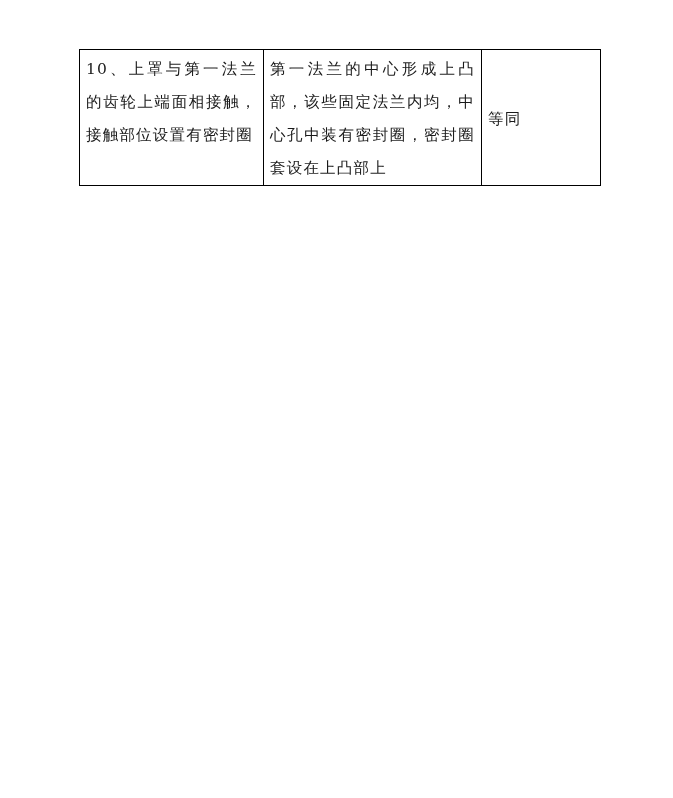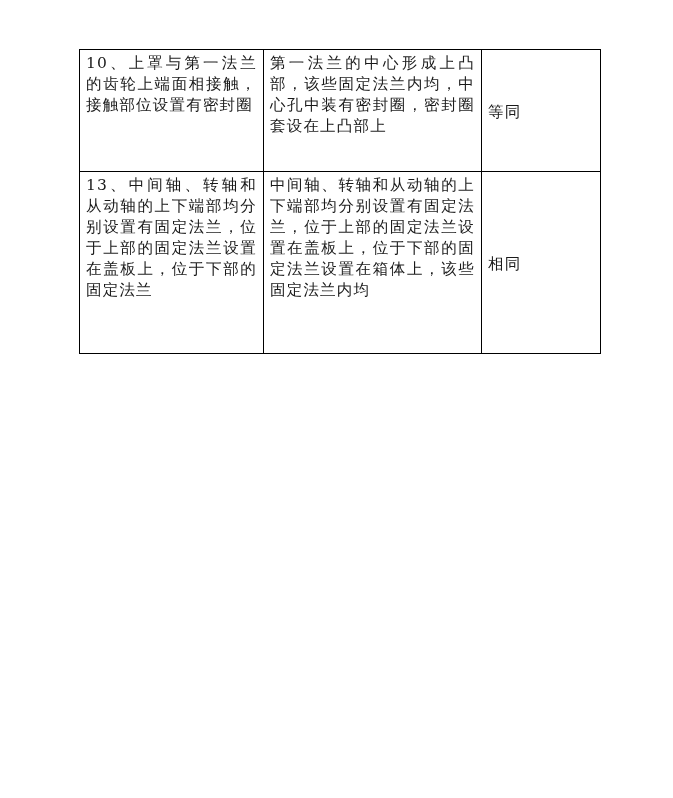--- a/index.html
+++ b/index.html
@@ -1,21 +1,21 @@
 <!DOCTYPE html>
 <html><head>
   <meta charset="utf-8">
   <style>
     html, body { margin:0; padding:0; background:#ffffff; }
     body { width:673px; height:798px; position:relative; overflow:hidden;
       font-family: "DejaVu Serif", "Liberation Serif", serif; color:#1a1a1a; }
     table.cmp { position:absolute; left:79px; top:49px; border-collapse:collapse;
       table-layout:fixed; width:521px; }
     table.cmp td { border:1.5px solid #000; vertical-align:top; padding:3px 6px 0 6px;
-      font-size:15.5px; line-height:21px; letter-spacing:1.2px; word-break:break-all; }
+      font-size:15.5px; line-height:33px; letter-spacing:1.2px; word-break:break-all; }
     td.center { text-align:left; vertical-align:middle !important; padding:0 4px; }
     td.narrow { text-align:center; vertical-align:middle !important; padding:0 4px; line-height:29.6px; }
     .r1 td { height:118px; }
     .r2 td { height:206px; }
     .r3 td { height:205px; }
     .r4 td { height:178px; }
     .justify { text-align:justify; text-align-last:left; }
   </style>
 </head>
 <body>
@@ -27,19 +27,14 @@
     <col style="width:97px">
     <col style="width:59px">
     <col style="width:60px">
   </colgroup>
   <tbody>
       <tr class="r1">
     <td class="justify">10、上罩与第一法兰的齿轮上端面相接触，接触部位设置有密封圈</td>
     <td colspan="2" class="justify">第一法兰的中心形成上凸部，该些固定法兰内均，中心孔中装有密封圈，密封圈套设在上凸部上</td>
     <td colspan="2" class="center">等同</td>
   </tr>
-  <tr class="r4">
-    <td class="justify">13、中间轴、转轴和从动轴的上下端部均分别设置有固定法兰，位于上部的固定法兰设置在盖板上，位于下部的固定法兰</td>
-    <td colspan="2" class="justify">中间轴、转轴和从动轴的上下端部均分别设置有固定法兰，位于上部的固定法兰设置在盖板上，位于下部的固定法兰设置在箱体上，该些固定法兰内均</td>
-    <td colspan="2" class="center">相同</td>
-  </tr>
 </tbody>
   </table>
 
 </body></html>

